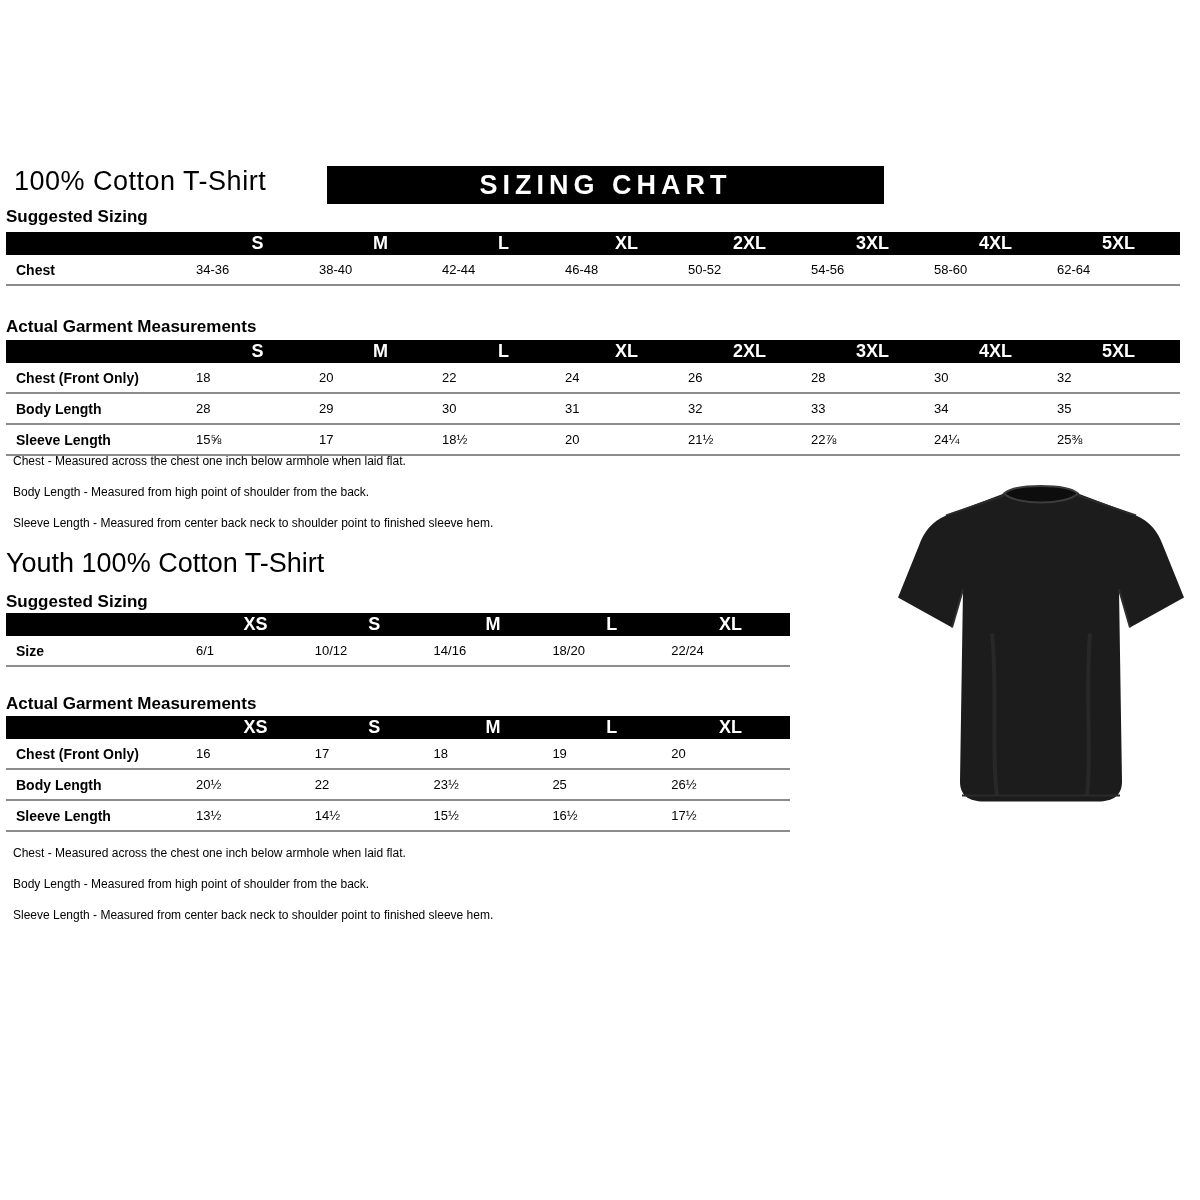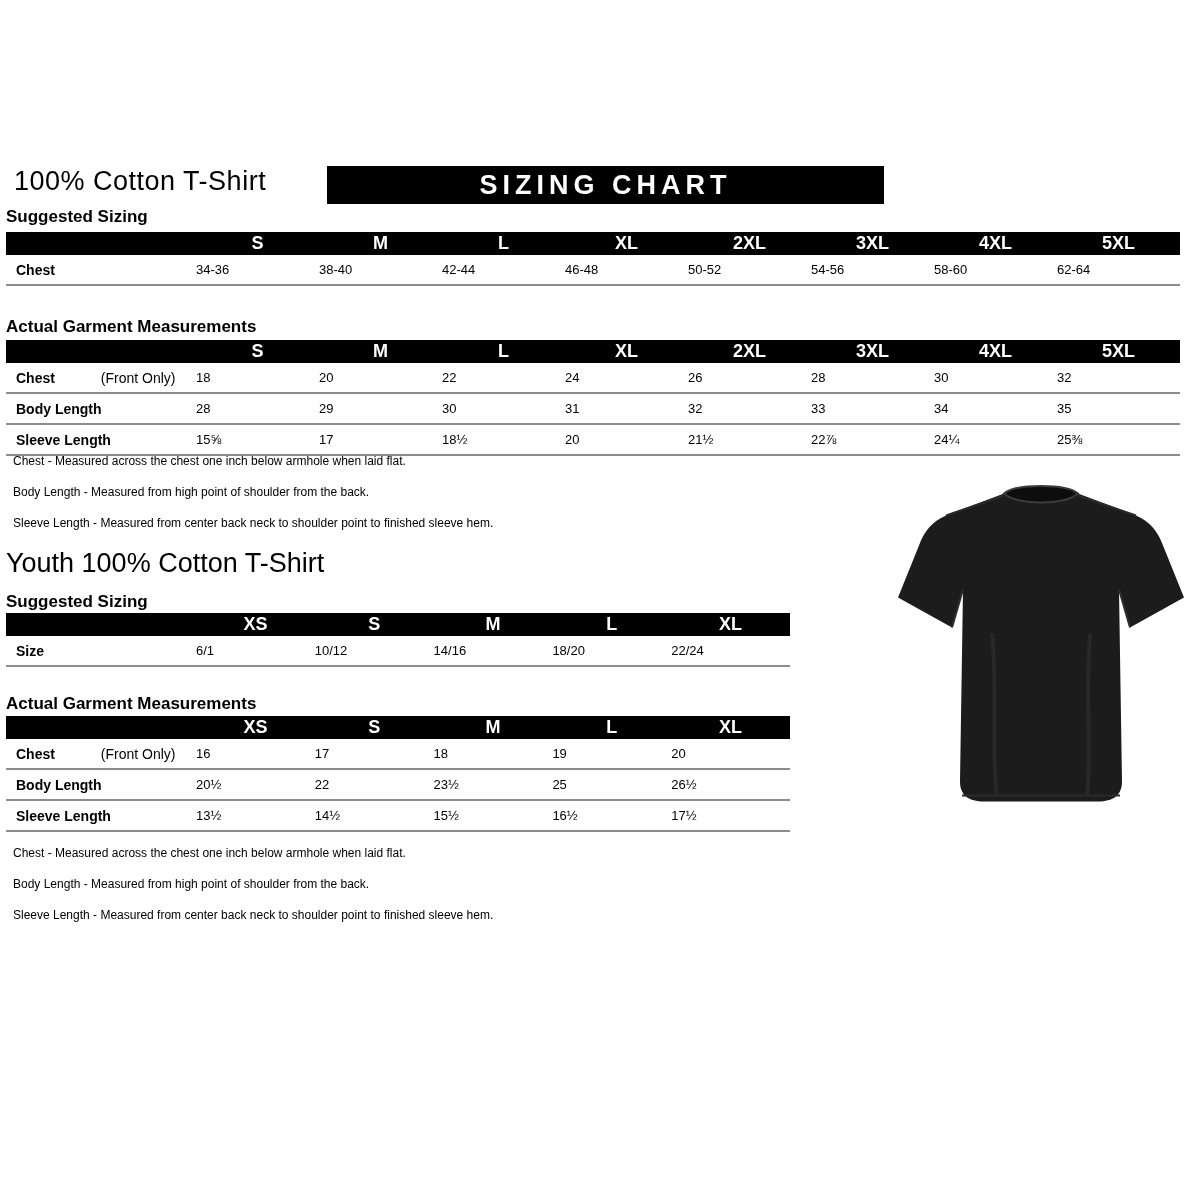--- a/index.html
+++ b/index.html
@@ -35,21 +35,21 @@
   table.size-table col.label-col { width:190px; }
   table.size-table th {
     background:#000; color:#fff; font-size:18px; font-weight:bold;
     height:23px; padding:0; text-align:center;
   }
   table.size-table td {
     font-size:13px; text-align:left; height:29px; padding:0;
     border-bottom:2px solid #8c8c8c;
   }
   table.size-table td.row-label { text-align:left; padding-left:10px; font-weight:bold; font-size:14px; }
-  table.size-table td.row-label .suffix { font-weight:400;padding-left:42px; }
+  table.size-table td.row-label .suffix { font-weight:700; }
 
   .notes { left:13px; font-size:12px; }
   .notes p { margin:0 0 13px 0; line-height:18px; }
   .notes-adult { top:452px; }
   .notes-youth { top:844px; }
 
   .tshirt { left:892px; top:472px; width:298px; height:348px; }
 </style>
 </head>
 <body>

